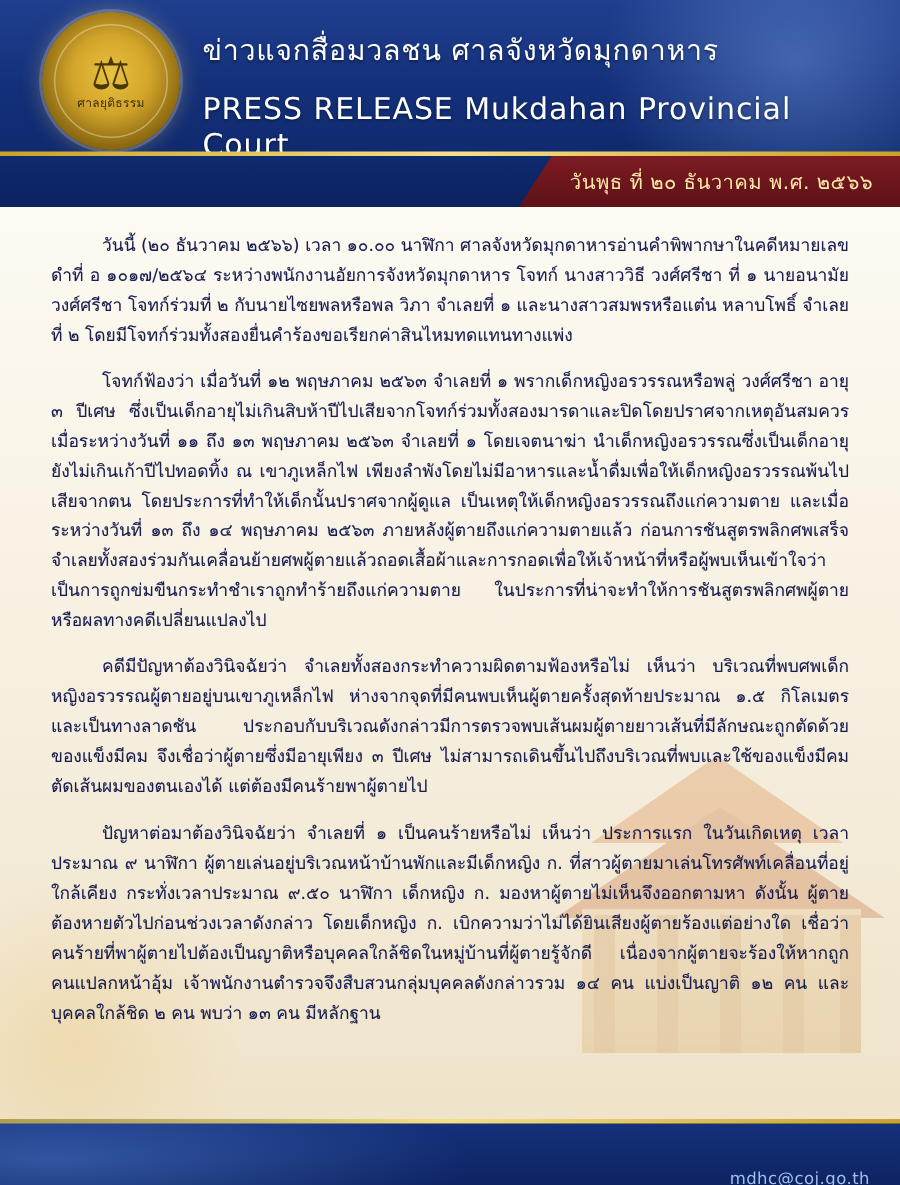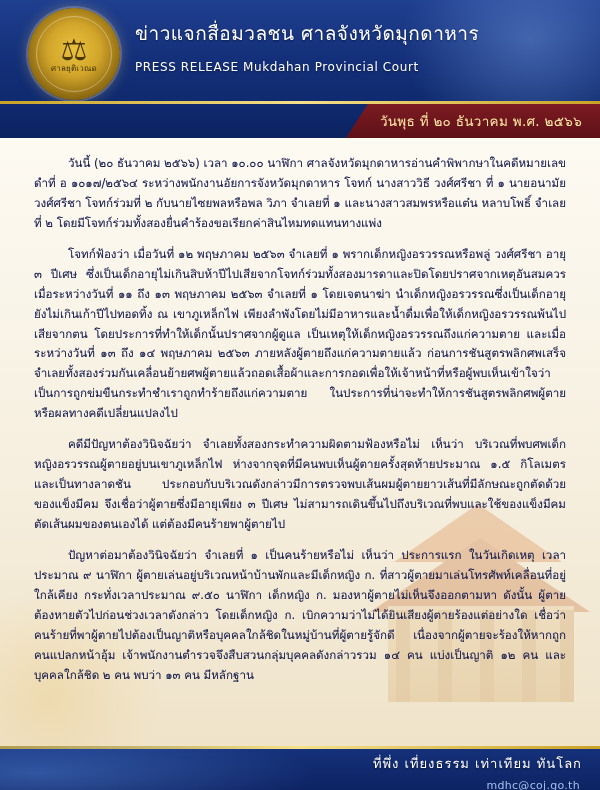--- a/index.html
+++ b/index.html
@@ -85,21 +85,21 @@
   }
   .header-title-th {
     color: #ffffff;
     font-size: 19px;
     letter-spacing: 0.5px;
     text-shadow: 0 1px 2px rgba(0,0,0,0.45);
     margin-bottom: 12px;
   }
   .header-title-en {
     color: #ffffff;
-    font-size: 12px;
+    font-size: 20px;
     letter-spacing: 0.6px;
     text-shadow: 0 1px 2px rgba(0,0,0,0.45);
   }
 
   
   .date-ribbon-wrap {
     position: relative;
     height: 34px;
     background: linear-gradient(180deg, #0f2a6e 0%, #0c2260 100%);
   }
@@ -242,21 +242,21 @@
 
 <div class="page">
 
   <div class="header">
     <div class="header-glow"></div>
 
     <div class="emblem">
       <div class="emblem-inner">
         <div>
           <div class="emblem-scale">⚖</div>
-          <div>ศาลยุติเวณด</div>
+          <div>ศาลยุติธรรม</div>
         </div>
       </div>
     </div>
 
     <div class="header-titles">
       <div class="header-title-th">ข่าวแจกสื่อมวลชน ศาลจังหวัดมุกดาหาร</div>
       <div class="header-title-en">PRESS RELEASE   Mukdahan Provincial Court</div>
     </div>
   </div>
 
@@ -280,17 +280,16 @@
     <div class="content">
       <p class="para">วันนี้ (๒๐ ธันวาคม ๒๕๖๖) เวลา ๑๐.๐๐ นาฬิกา ศาลจังหวัดมุกดาหารอ่านคำพิพากษาในคดีหมายเลขดำที่ อ ๑๐๑๗/๒๕๖๔ ระหว่างพนักงานอัยการจังหวัดมุกดาหาร โจทก์ นางสาววิธี วงศ์ศรีชา ที่ ๑ นายอนามัย วงศ์ศรีชา โจทก์ร่วมที่ ๒ กับนายไซยพลหรือพล วิภา จำเลยที่ ๑ และนางสาวสมพรหรือแต๋น หลาบโพธิ์ จำเลยที่ ๒ โดยมีโจทก์ร่วมทั้งสองยื่นคำร้องขอเรียกค่าสินไหมทดแทนทางแพ่ง</p>
       <p class="para">โจทก์ฟ้องว่า เมื่อวันที่ ๑๒ พฤษภาคม ๒๕๖๓ จำเลยที่ ๑ พรากเด็กหญิงอรวรรณหรือพลู่ วงศ์ศรีชา อายุ ๓ ปีเศษ ซึ่งเป็นเด็กอายุไม่เกินสิบห้าปีไปเสียจากโจทก์ร่วมทั้งสองมารดาและปิดโดยปราศจากเหตุอันสมควร เมื่อระหว่างวันที่ ๑๑ ถึง ๑๓ พฤษภาคม ๒๕๖๓ จำเลยที่ ๑ โดยเจตนาฆ่า นำเด็กหญิงอรวรรณซึ่งเป็นเด็กอายุยังไม่เกินเก้าปีไปทอดทิ้ง ณ เขาภูเหล็กไฟ เพียงลำพังโดยไม่มีอาหารและน้ำดื่มเพื่อให้เด็กหญิงอรวรรณพ้นไปเสียจากตน โดยประการที่ทำให้เด็กนั้นปราศจากผู้ดูแล เป็นเหตุให้เด็กหญิงอรวรรณถึงแก่ความตาย และเมื่อระหว่างวันที่ ๑๓ ถึง ๑๔ พฤษภาคม ๒๕๖๓ ภายหลังผู้ตายถึงแก่ความตายแล้ว ก่อนการชันสูตรพลิกศพเสร็จ จำเลยทั้งสองร่วมกันเคลื่อนย้ายศพผู้ตายแล้วถอดเสื้อผ้าและการกอดเพื่อให้เจ้าหน้าที่หรือผู้พบเห็นเข้าใจว่าเป็นการถูกข่มขืนกระทำชำเราถูกทำร้ายถึงแก่ความตาย ในประการที่น่าจะทำให้การชันสูตรพลิกศพผู้ตายหรือผลทางคดีเปลี่ยนแปลงไป</p>
       <p class="para">คดีมีปัญหาต้องวินิจฉัยว่า จำเลยทั้งสองกระทำความผิดตามฟ้องหรือไม่ เห็นว่า บริเวณที่พบศพเด็กหญิงอรวรรณผู้ตายอยู่บนเขาภูเหล็กไฟ ห่างจากจุดที่มีคนพบเห็นผู้ตายครั้งสุดท้ายประมาณ ๑.๕ กิโลเมตร และเป็นทางลาดชัน ประกอบกับบริเวณดังกล่าวมีการตรวจพบเส้นผมผู้ตายยาวเส้นที่มีลักษณะถูกตัดด้วยของแข็งมีคม จึงเชื่อว่าผู้ตายซึ่งมีอายุเพียง ๓ ปีเศษ ไม่สามารถเดินขึ้นไปถึงบริเวณที่พบและใช้ของแข็งมีคมตัดเส้นผมของตนเองได้ แต่ต้องมีคนร้ายพาผู้ตายไป</p>
       <p class="para">ปัญหาต่อมาต้องวินิจฉัยว่า จำเลยที่ ๑ เป็นคนร้ายหรือไม่ เห็นว่า ประการแรก ในวันเกิดเหตุ เวลาประมาณ ๙ นาฬิกา ผู้ตายเล่นอยู่บริเวณหน้าบ้านพักและมีเด็กหญิง ก. ที่สาวผู้ตายมาเล่นโทรศัพท์เคลื่อนที่อยู่ใกล้เคียง กระทั่งเวลาประมาณ ๙.๕๐ นาฬิกา เด็กหญิง ก. มองหาผู้ตายไม่เห็นจึงออกตามหา ดังนั้น ผู้ตายต้องหายตัวไปก่อนช่วงเวลาดังกล่าว โดยเด็กหญิง ก. เบิกความว่าไม่ได้ยินเสียงผู้ตายร้องแต่อย่างใด เชื่อว่า คนร้ายที่พาผู้ตายไปต้องเป็นญาติหรือบุคคลใกล้ชิดในหมู่บ้านที่ผู้ตายรู้จักดี เนื่องจากผู้ตายจะร้องให้หากถูกคนแปลกหน้าอุ้ม เจ้าพนักงานตำรวจจึงสืบสวนกลุ่มบุคคลดังกล่าวรวม ๑๔ คน แบ่งเป็นญาติ ๑๒ คน และบุคคลใกล้ชิด ๒ คน พบว่า ๑๓ คน มีหลักฐาน</p>
     </div>
   </div>
 
   <div class="footer">
     <div class="footer-swoosh"></div>
-    <div class="footer-motto">ที่พึ่ง  เที่ยงธรรม  เท่าเทียม  ทันโลก</div>
     <div class="footer-url">mdhc@coj.go.th</div>
   </div>
 
 </div>
 
 </body></html>

